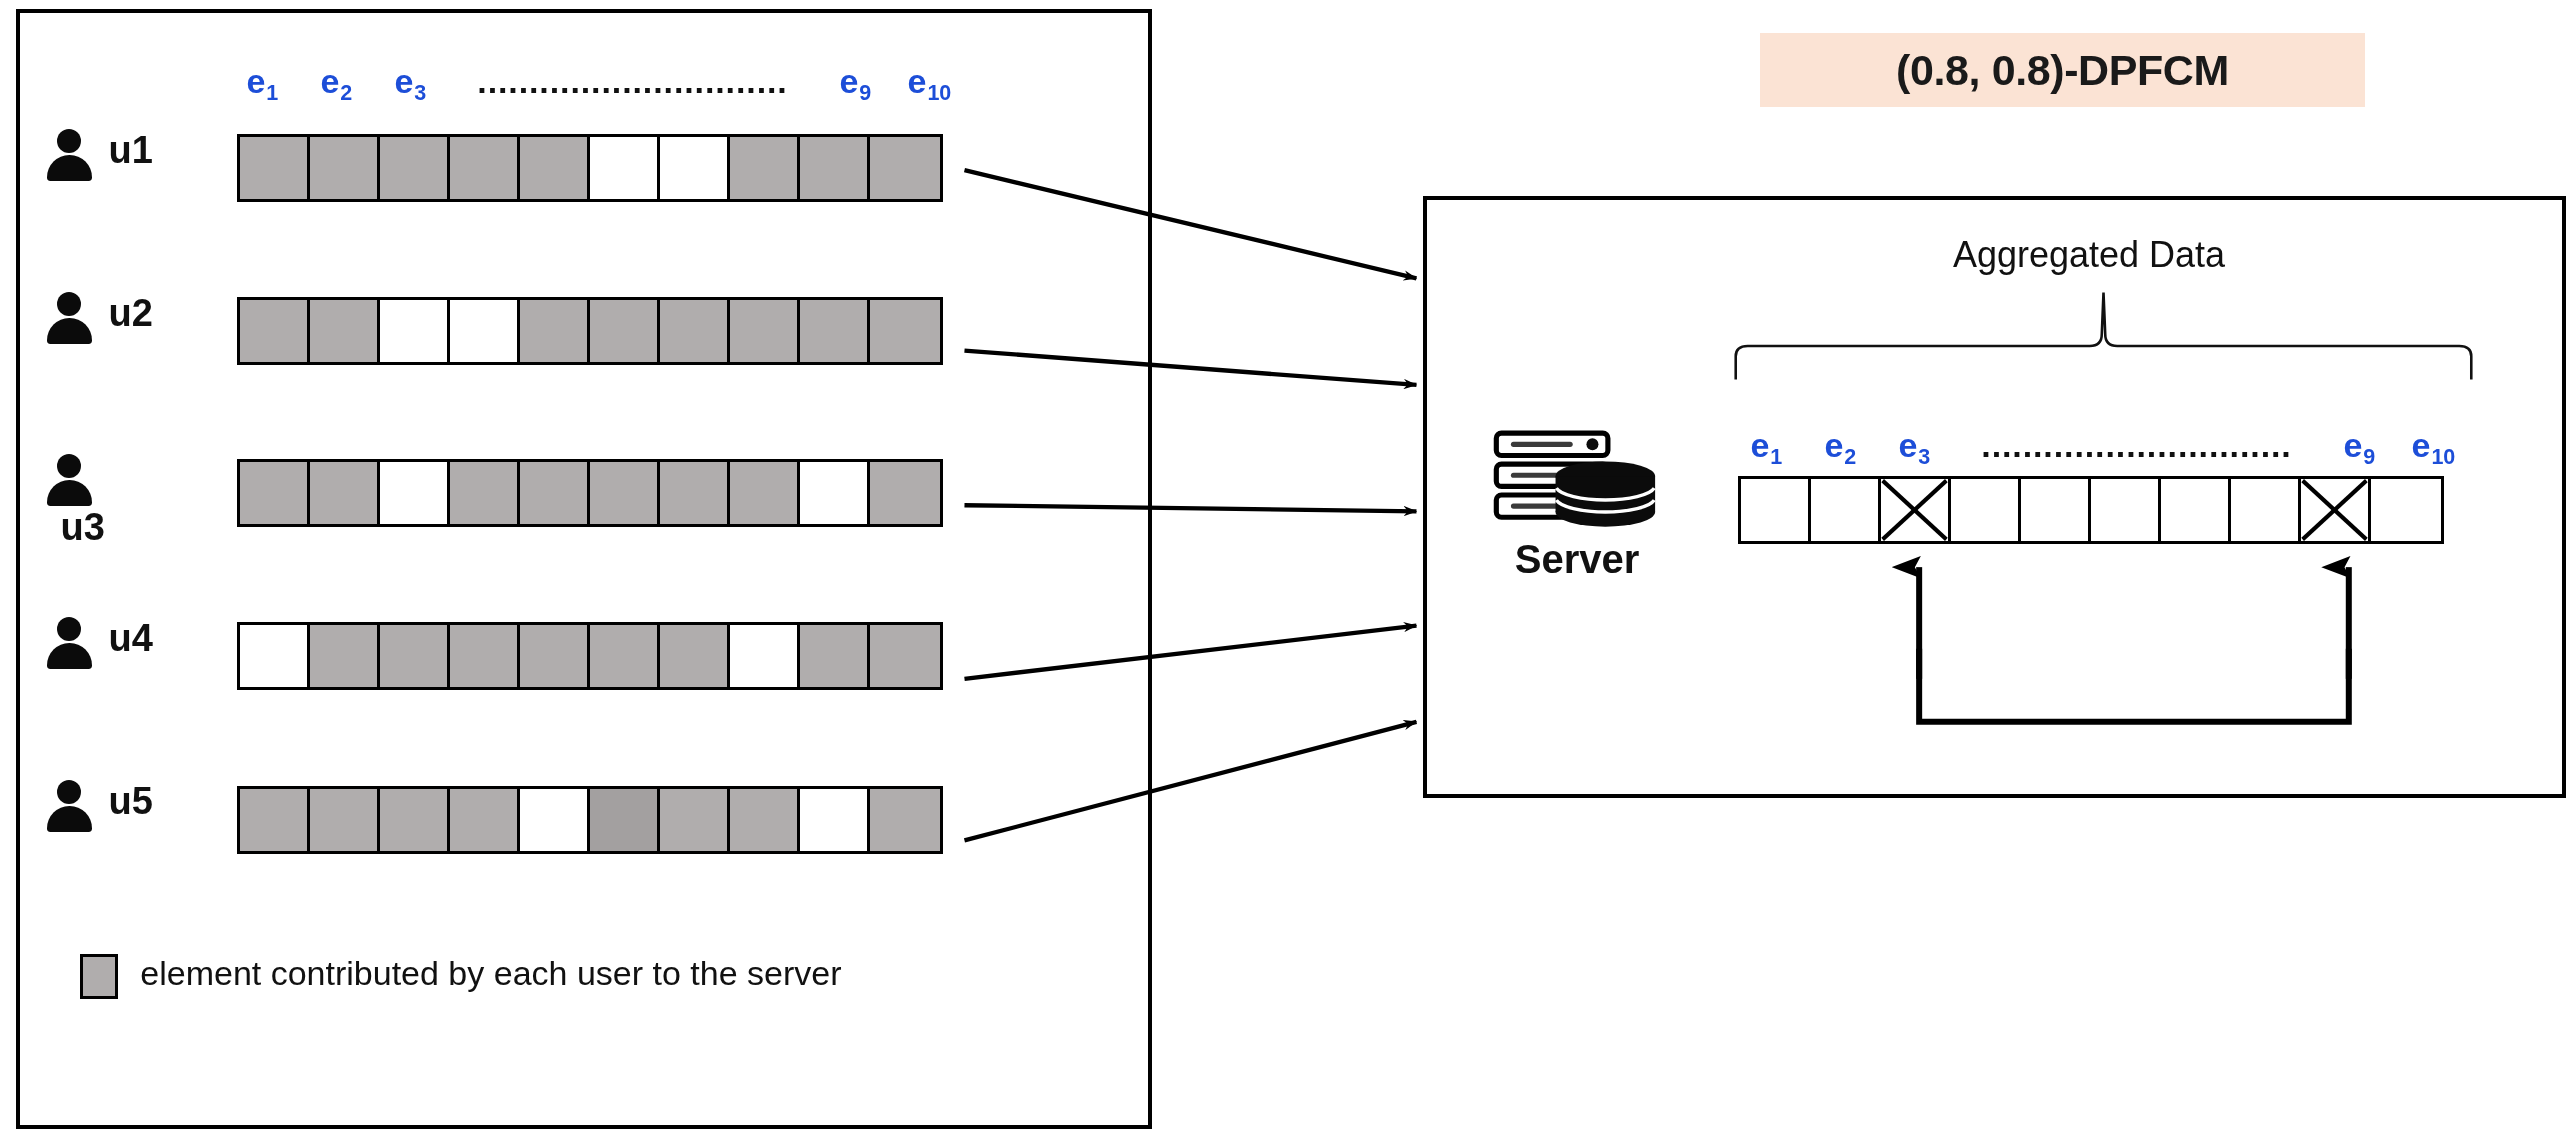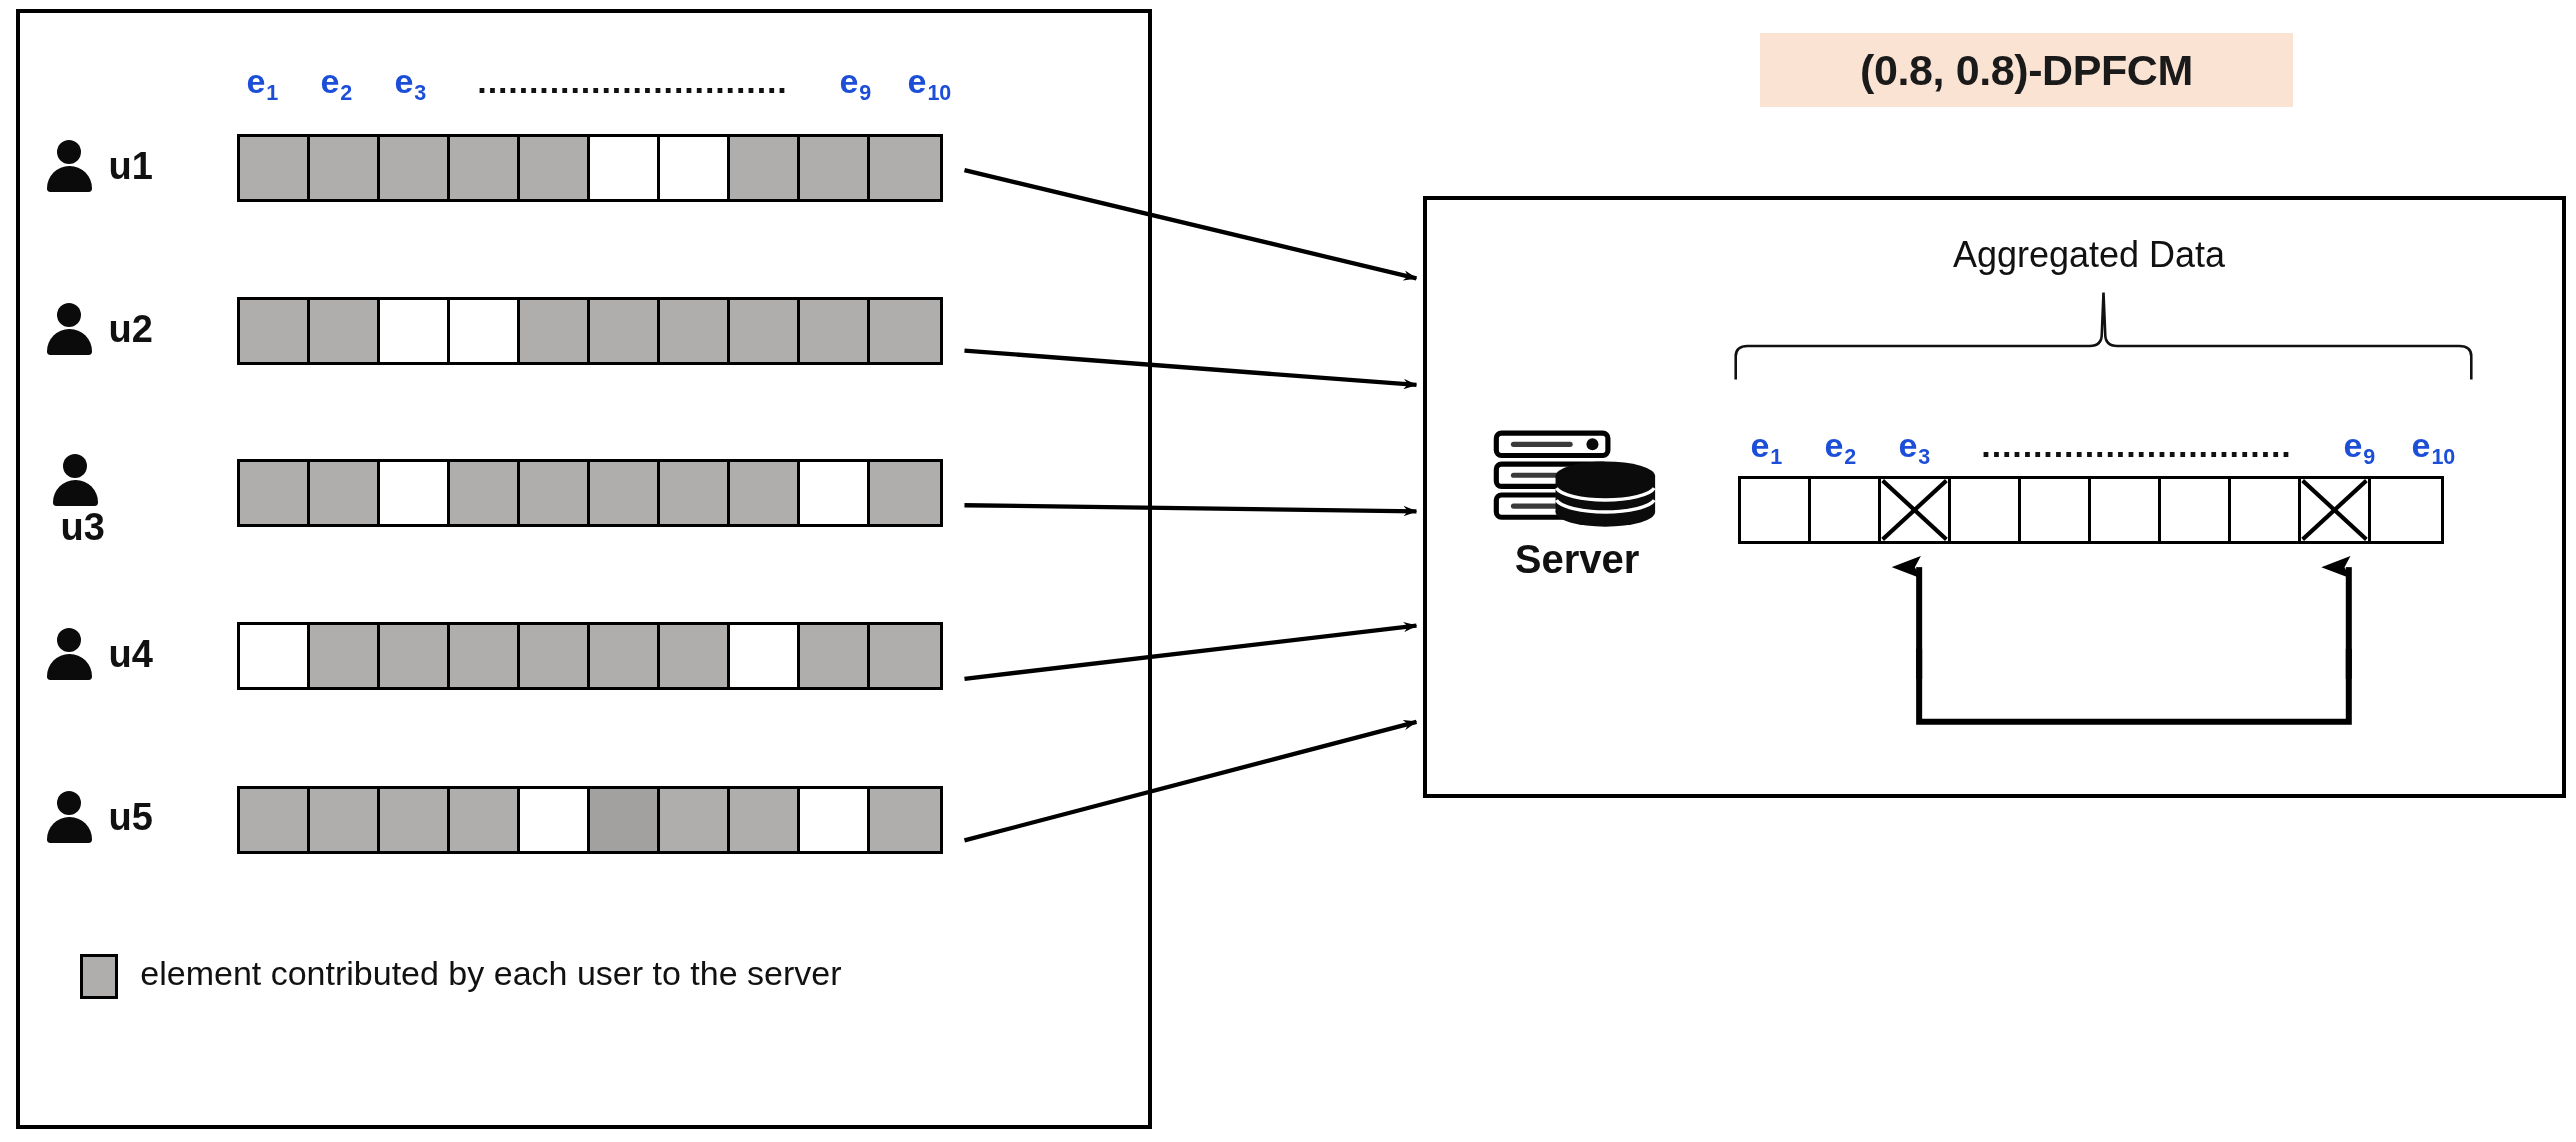--- a/index.html
+++ b/index.html
@@ -28,42 +28,42 @@
     box-sizing: border-box;
   }
   #left-panel  { left: 15.5px;   top: 8.6px;  width: 1136px; height: 1120px; }
   #right-panel { left: 1423px; top: 196px; width: 1143px; height: 602px; }
 
   
   #title-badge {
     position: absolute;
     left: 1760px;
     top: 33px;
-    width: 533px;
+    width: 605px;
     height: 74px;
     background: #fbe3d4;
     display: flex;
     align-items: center;
     justify-content: center;
   }
   #title-badge .txt {
     font-size: 43px;
     font-weight: bold;
     letter-spacing: -0.4px;
     color: #1a1a1a;
     white-space: nowrap;
   }
 
   
   .user-row {
     position: absolute;
     left: 45px;
     height: 74px;
     display: flex;
-    align-items: center;
+    align-items: flex-start;
   }
   .user-icon {
     width: 48px;
     height: 52px;
     position: relative;
     flex: 0 0 auto;
   }
   .user-icon .head {
     position: absolute;
     left: 12px; top: 0;

